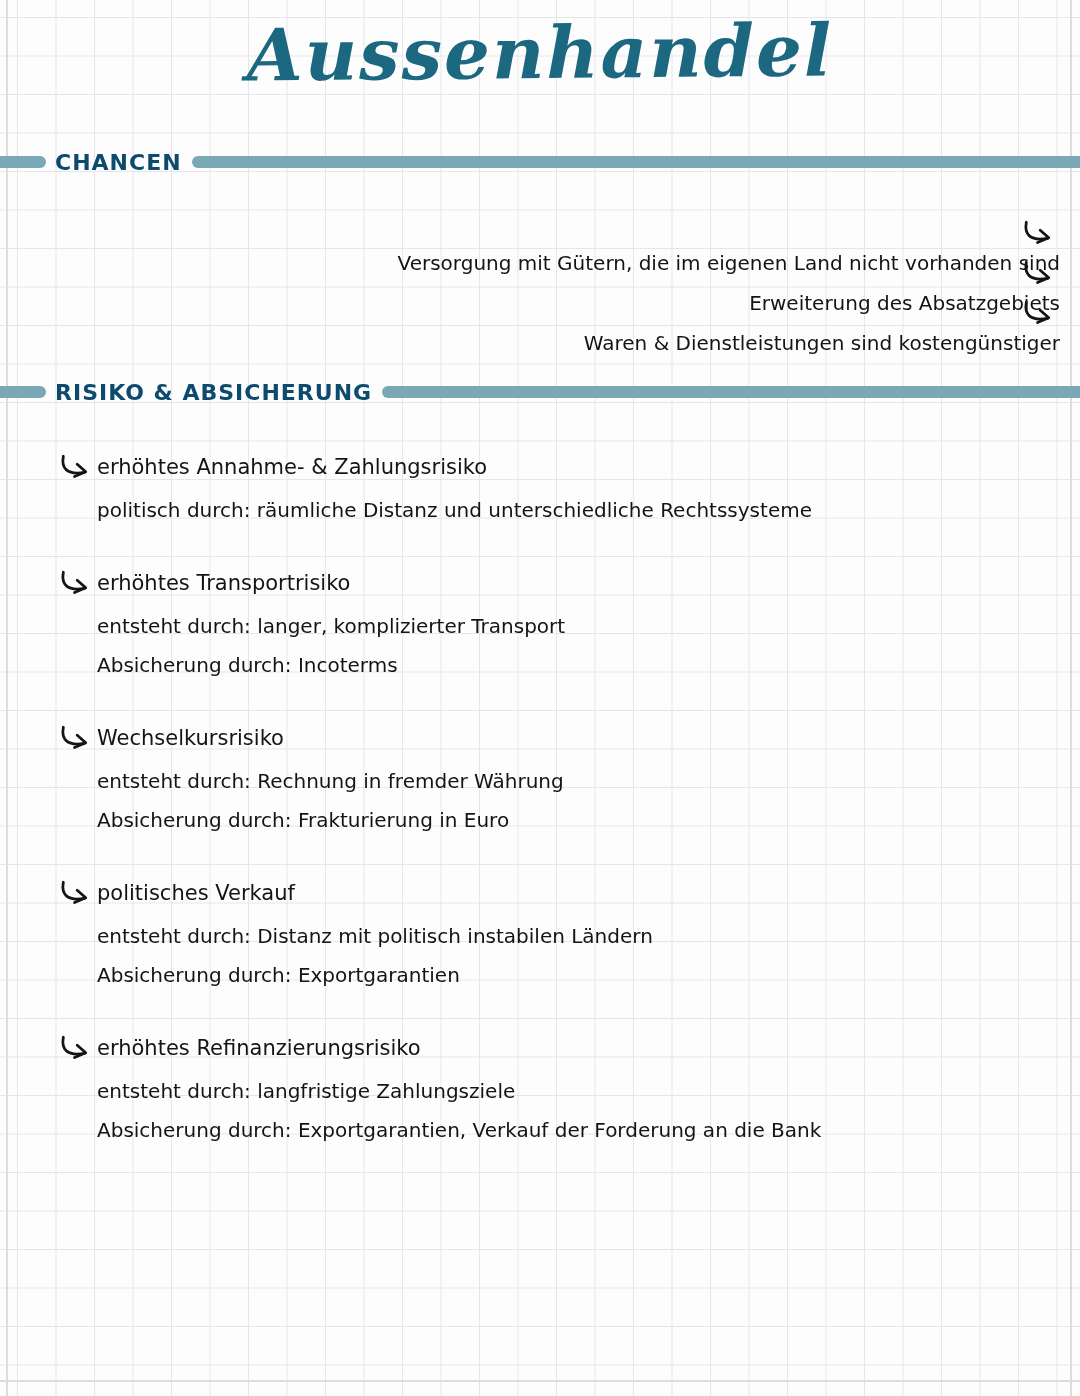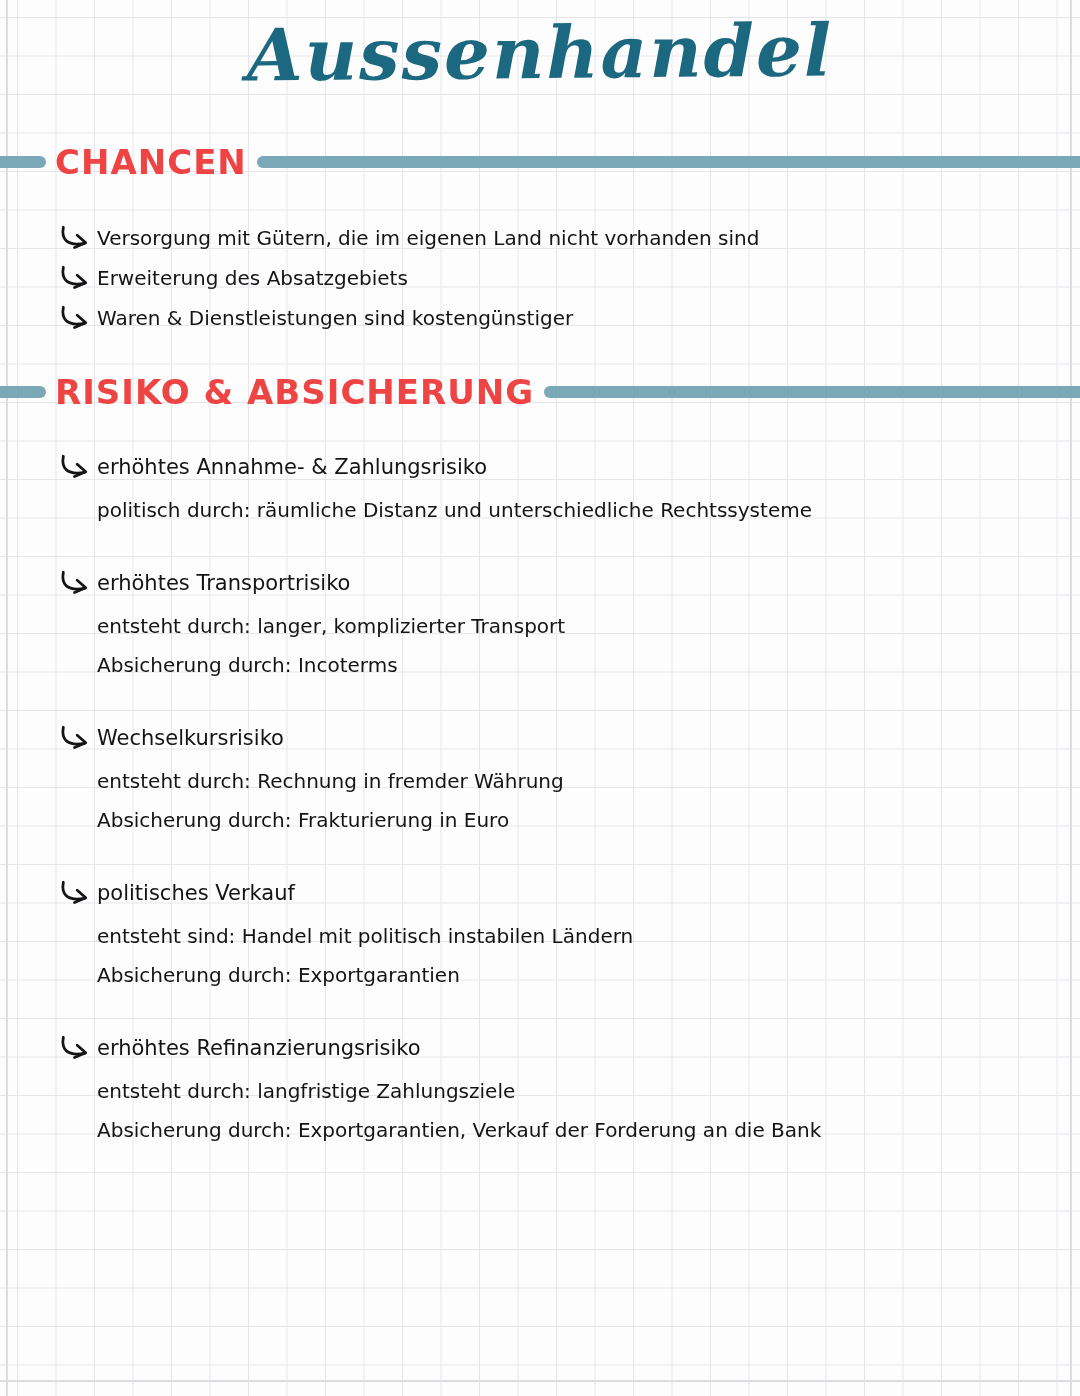--- a/index.html
+++ b/index.html
@@ -74,37 +74,38 @@
   }
   .bar-right {
     flex: 1 1 auto;
     height: 12px;
     background: #7aa8b6;
     border-radius: 7px 0 0 7px;
   }
   .section-heading-text {
     flex: 0 0 auto;
     padding: 0 10px 0 9px;
-    font-size: 34px;
+    font-size: 22px;
     font-weight: bold;
     letter-spacing: 1px;
-    color: #ef4444;
+    color: #0c4a6e;
     white-space: nowrap;
   }
 
   .chancen-list {
     position: absolute;
     top: 218px;
     left: 58px;
     right: 20px;
   }
   .bullet-row {
     display: flex;
-    align-items: center;
+    align-items: flex-end;
     height: 40px;
+    flex-direction: column;
   }
   .arrow-icon {
     flex: 0 0 auto;
     width: 32px;
     height: 28px;
     margin-right: 7px;
     margin-top: 2px;
   }
   .bullet-text {
     font-size: 20px;
@@ -221,21 +222,21 @@
   </div>
 
   <div class="risk-block">
     <div class="risk-title-row">
       <svg class="arrow-icon" viewBox="0 0 30 26" fill="none">
         <path d="M5 2 C3 13, 8 20, 25 17" stroke="#141414" stroke-width="2.6" stroke-linecap="round"></path>
         <path d="M18 9.5 L26 16.5 L15.5 21" stroke="#141414" stroke-width="2.6" stroke-linecap="round" stroke-linejoin="round" fill="none"></path>
       </svg>
       <div class="risk-title">politisches Verkauf</div>
     </div>
-    <div class="risk-detail">entsteht sind: Handel mit politisch instabilen Ländern</div>
+    <div class="risk-detail">entsteht durch: Distanz mit politisch instabilen Ländern</div>
     <div class="risk-detail">Absicherung durch: Exportgarantien</div>
   </div>
 
   <div class="risk-block">
     <div class="risk-title-row">
       <svg class="arrow-icon" viewBox="0 0 30 26" fill="none">
         <path d="M5 2 C3 13, 8 20, 25 17" stroke="#141414" stroke-width="2.6" stroke-linecap="round"></path>
         <path d="M18 9.5 L26 16.5 L15.5 21" stroke="#141414" stroke-width="2.6" stroke-linecap="round" stroke-linejoin="round" fill="none"></path>
       </svg>
       <div class="risk-title">erhöhtes Refinanzierungsrisiko</div>

